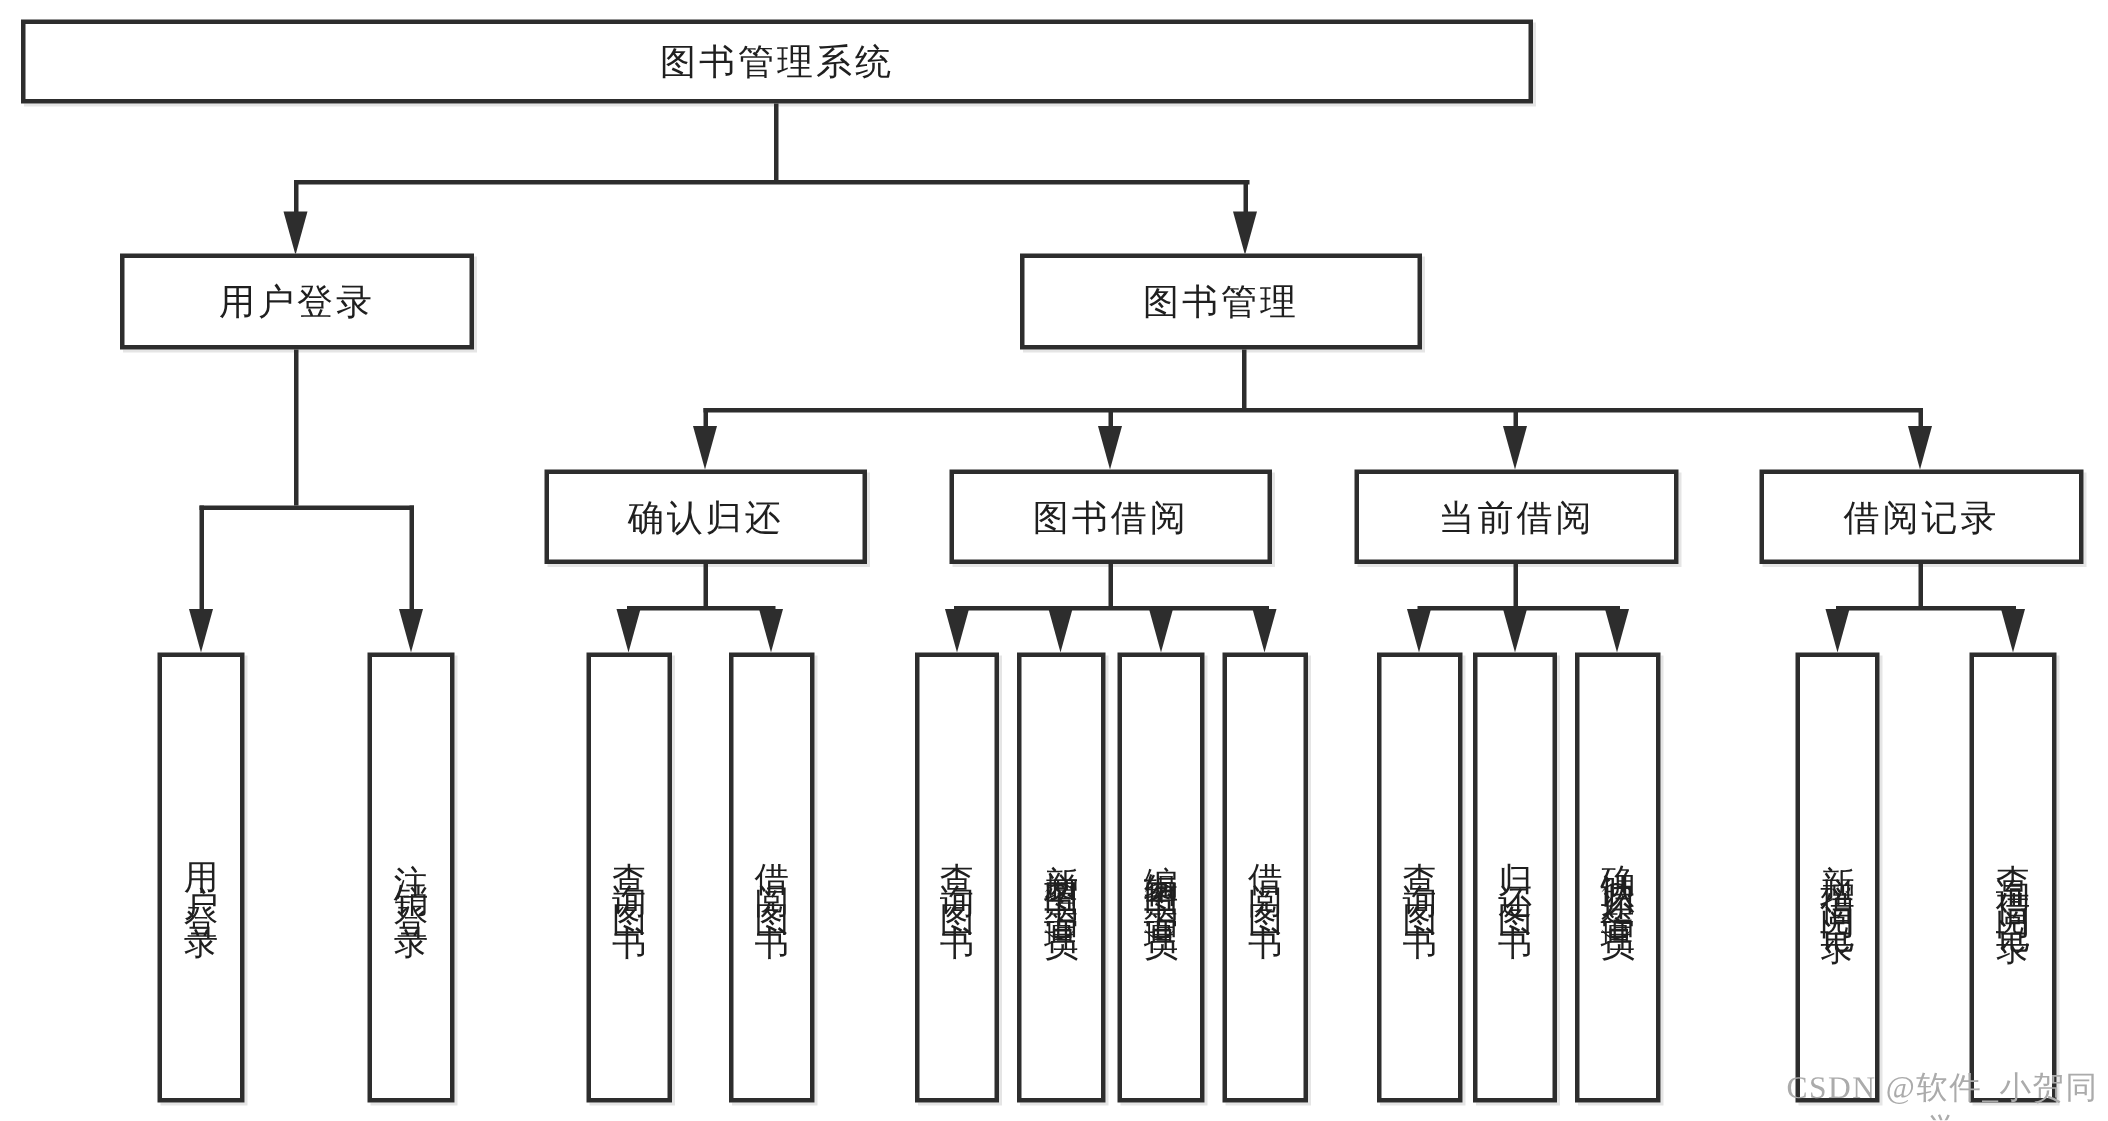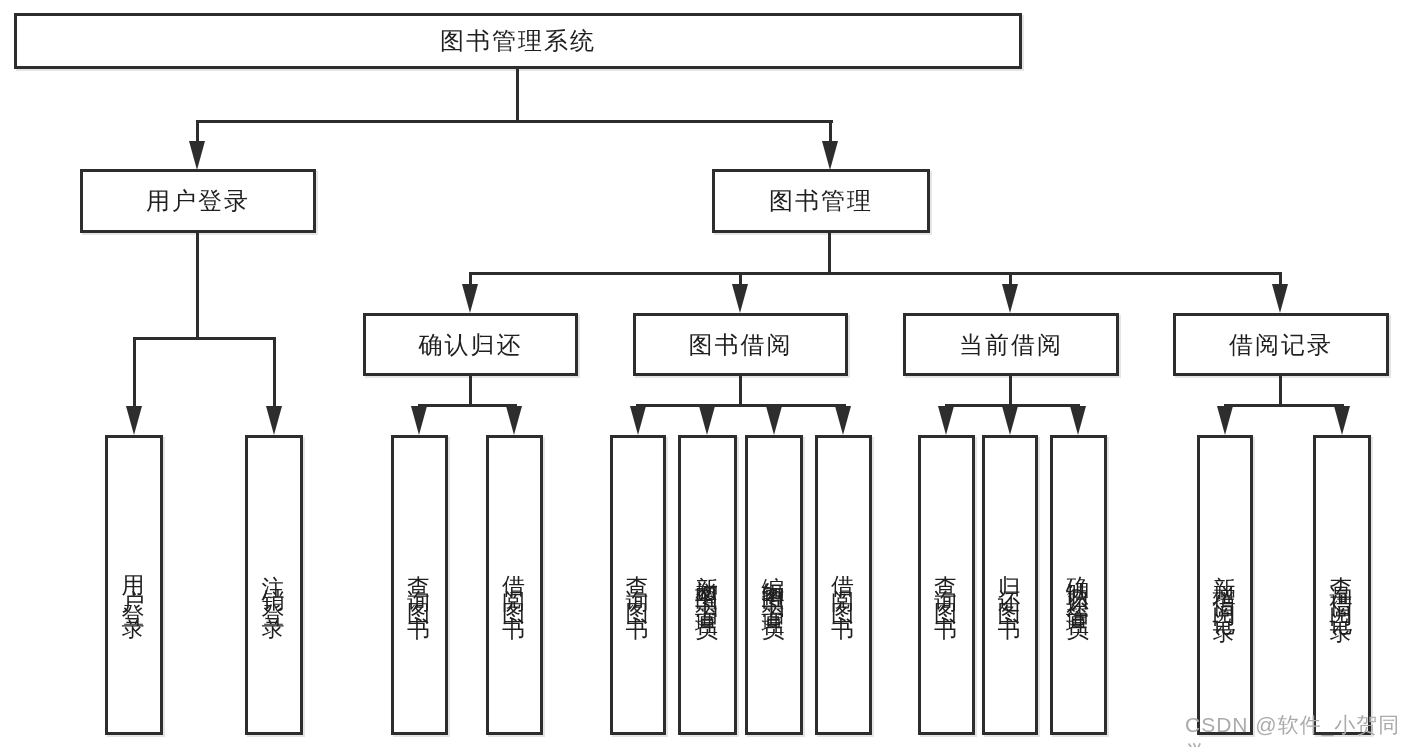--- a/index.html
+++ b/index.html
@@ -1,22 +1,23 @@
 <!DOCTYPE html>
 <html style="--line: #2d2d2d; --text: #1f1f1f; --background: #ffffff; --watermark: #ababab;"><head>
 <meta charset="utf-8">
 <style>
   html,body{margin:0;padding:0;background:#fff;}
   .stage{
     position:relative;
     width:1405px;height:747px;
     background:var(--background,#ffffff);
-    font-family:Liberation Sans, sans-serif;
+    font-family:Liberation Serif, serif;
     color:var(--text,#1f1f1f);
     overflow:hidden;
+    text-align:center;
   }
   .node{
     position:absolute;
     box-sizing:border-box;
     background:#ffffff;
     border:3px solid var(--line,#2d2d2d);
     display:flex;align-items:center;justify-content:center;
     font-size:24px;
     letter-spacing:2px;
     box-shadow:2px 2px 0 rgba(0,0,0,0.10);
@@ -51,21 +52,21 @@
   <div class="node" style="left:14px;top:13px;width:1008px;height:56px;">图书管理系统</div>
 
   <div class="ln" style="left:516px;top:69px;width:3px;height:51px;"></div>
   <div class="ln" style="left:196px;top:120px;width:637px;height:3px;"></div>
   <div class="ln" style="left:196px;top:120px;width:3px;height:22px;"></div>
   <div class="ln" style="left:829px;top:120px;width:3px;height:22px;"></div>
   <div class="arr" style="left:189px;top:141px;"></div>
   <div class="arr" style="left:822px;top:141px;"></div>
 
   <div class="node" style="left:80px;top:169px;width:236px;height:64px;">用户登录</div>
-  <div class="node" style="left:712px;top:169px;width:218px;height:64px;">图书管理</div>
+  <div class="node" style="left:680px;top:169px;width:268px;height:64px;">图书管理</div>
 
   <div class="ln" style="left:196px;top:233px;width:3px;height:104px;"></div>
   <div class="ln" style="left:133px;top:337px;width:143px;height:3px;"></div>
   <div class="ln" style="left:133px;top:337px;width:3px;height:70px;"></div>
   <div class="ln" style="left:273px;top:337px;width:3px;height:70px;"></div>
   <div class="arr" style="left:126px;top:406px;"></div>
   <div class="arr" style="left:266px;top:406px;"></div>
 
   <div class="ln" style="left:828px;top:233px;width:3px;height:39px;"></div>
   <div class="ln" style="left:469px;top:272px;width:813px;height:3px;"></div>

